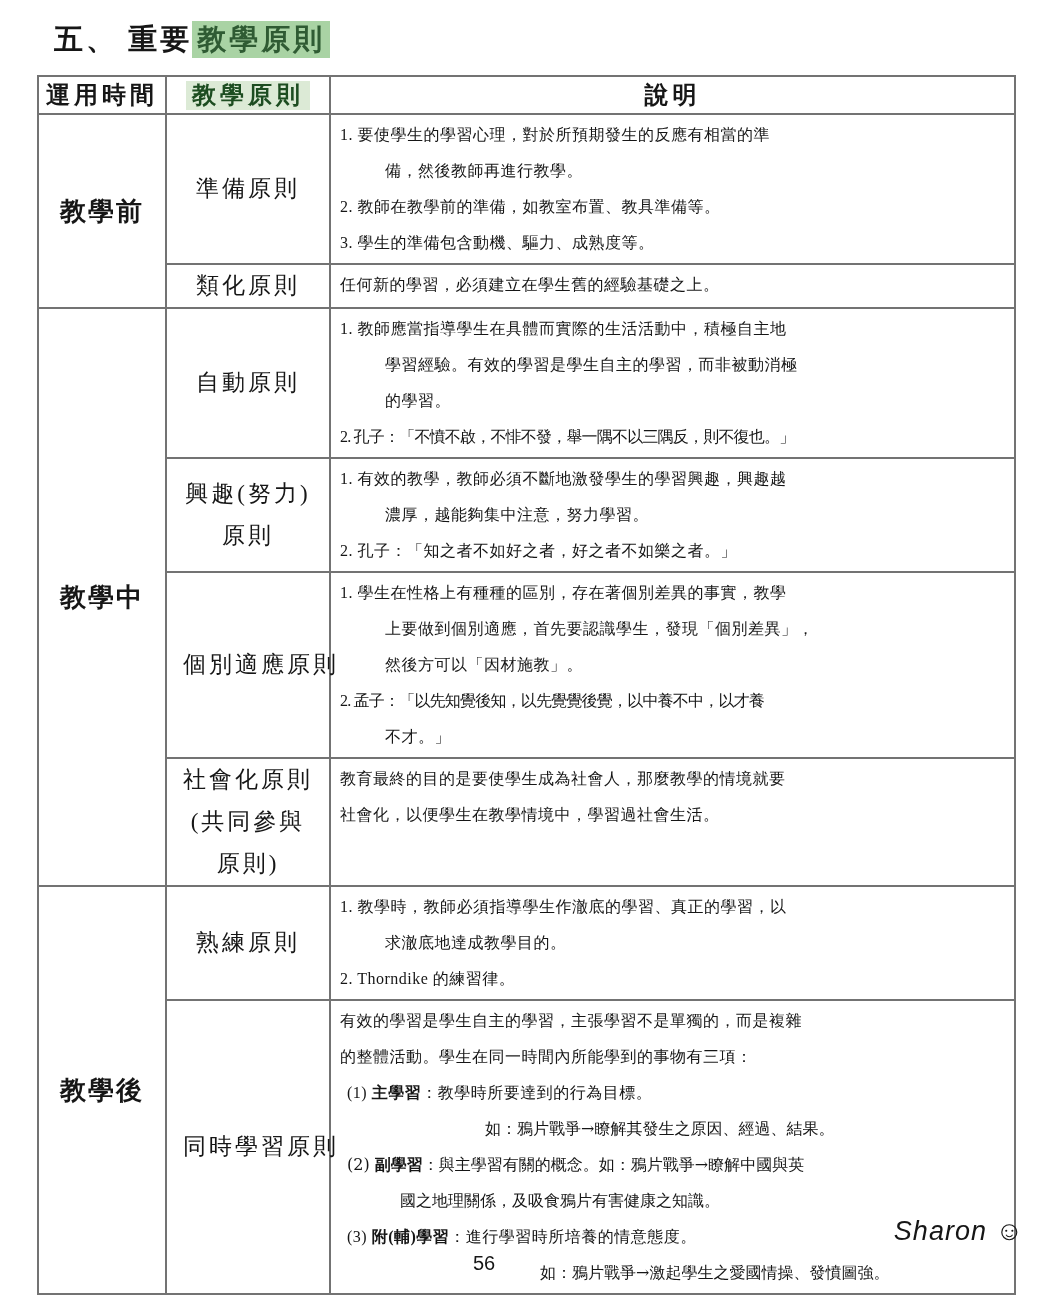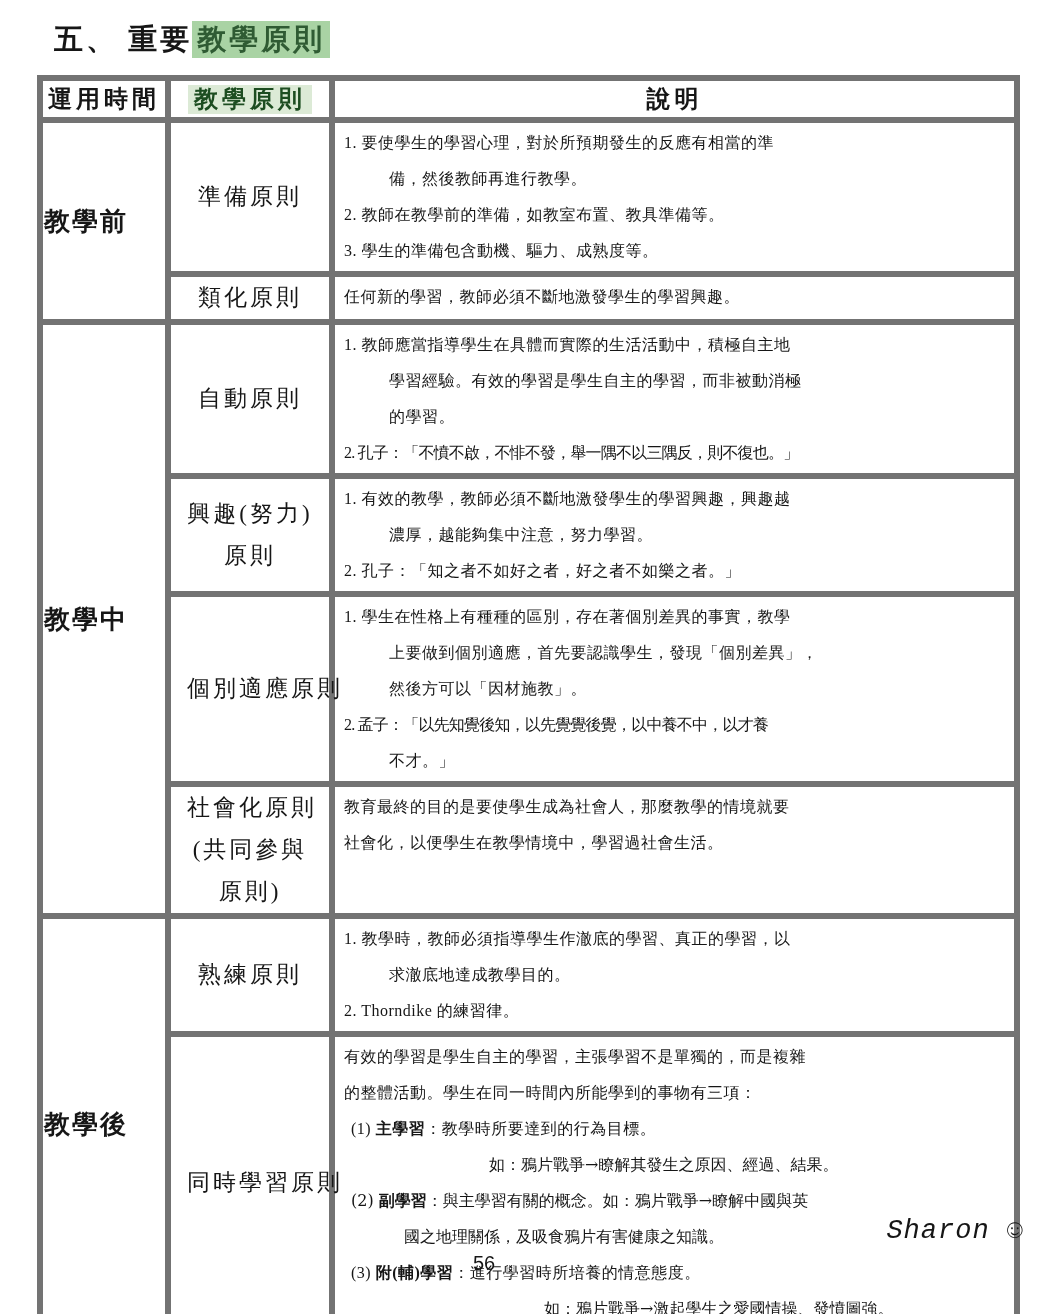--- a/index.html
+++ b/index.html
@@ -13,31 +13,31 @@
     position:absolute; left:54px; top:20px;
     font-size:29px; font-weight:bold; letter-spacing:3px; white-space:nowrap;
   }
   .hl-strong {
     background:#a9d3a4; color:#2f5b33; padding:2px 5px 3px 5px;
   }
   table.main {
     position:absolute; left:37px; top:75px;
     width:977px; border-collapse:collapse; table-layout:fixed;
   }
-  td, th { border:6px solid #737373; }
+  td, th { border:2px solid #737373; }
   th {
     font-size:24px; font-weight:bold; letter-spacing:4px;
     text-align:center; vertical-align:middle; padding:2px 0;
   }
   .hl-light {
     background:#dcead6; color:#1d4d21; padding:1px 6px 2px 6px;
   }
   td.time {
     font-size:26px; font-weight:bold; letter-spacing:2px;
-    vertical-align:middle;
+    text-align:center; vertical-align:middle;
   }
   td.prin {
     font-size:23px; letter-spacing:3px; line-height:42px;
     text-align:center; vertical-align:middle; padding:0 16px;
   }
   td.expl {
     font-size:16px; vertical-align:top; padding:2px 4px 2px 9px;
     line-height:36px; letter-spacing:0.5px;
   }
   tr.hdr  > * { height:35px; }
@@ -59,21 +59,21 @@
   .alt { font-family:"DejaVu Serif","Liberation Serif",serif; letter-spacing:0; }
   .ln b { font-weight:bold; }
   .page-number {
     position:absolute; left:37px; top:1252px; width:894px;
     text-align:center; font-size:20px;
     font-family:"Liberation Sans","DejaVu Sans",sans-serif;
   }
   .signature {
     position:absolute; right:28px; top:1216px;
     font-size:27px; font-style:italic; letter-spacing:1px;
-    font-family:Liberation Mono, monospace;
+    font-family:Liberation Sans, sans-serif;
   }
 </style>
 </head>
 <body>
 
 <div class="doc-title">
   <span>五、 重要</span><span class="hl-strong">教學原則</span>
 </div>
 
 <table class="main">
@@ -100,21 +100,21 @@
       <div class="ln i1">備，然後教師再進行教學。</div>
       <div class="ln">2. 教師在教學前的準備，如教室布置、教具準備等。</div>
       <div class="ln">3. 學生的準備包含動機、驅力、成熟度等。</div>
     </td>
   </tr>
   <tr class="r2">
     <td class="prin">
       <div class="ln">類化原則</div>
     </td>
     <td class="expl">
-      <div class="ln">任何新的學習，教師必須不斷地激發學生的學習興趣。</div>
+      <div class="ln">任何新的學習，必須建立在學生舊的經驗基礎之上。</div>
     </td>
   </tr>
 
   <tr class="r3">
     <td class="time" rowspan="4">教學中</td>
     <td class="prin">
       <div class="ln">自動原則</div>
     </td>
     <td class="expl">
       <div class="ln">1. 教師應當指導學生在具體而實際的生活活動中，積極自主地</div>

